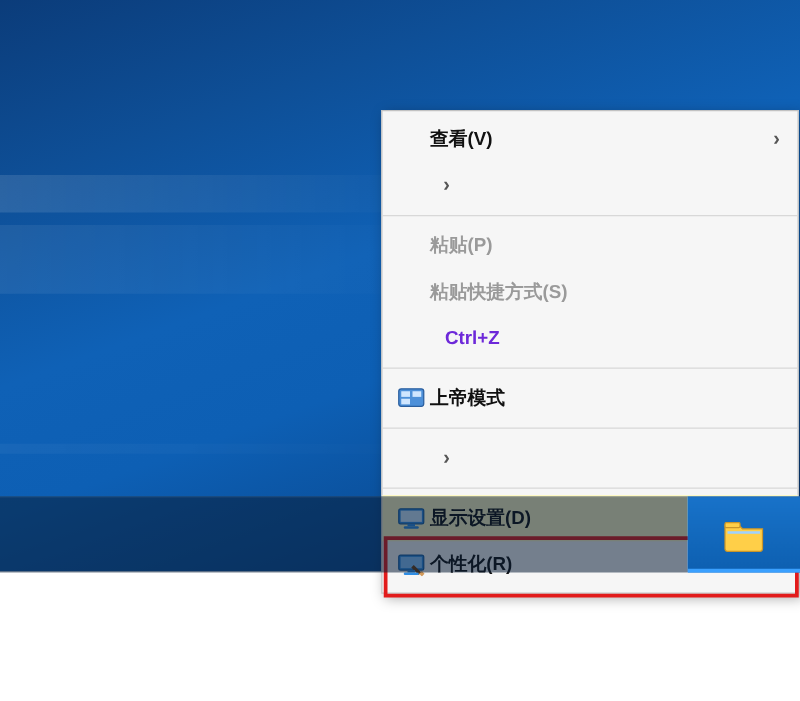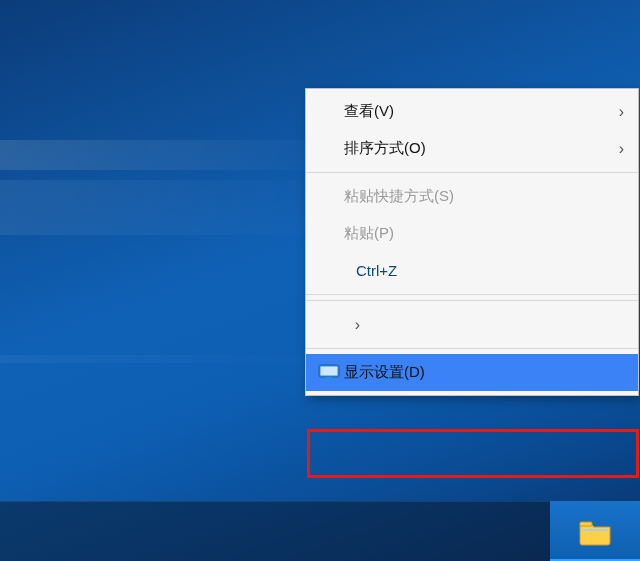--- a/index.html
+++ b/index.html
@@ -7,30 +7,31 @@
     padding: 0;
     width: 640px;
     height: 561px;
     overflow: hidden;
     font-family: "Microsoft YaHei", "Segoe UI", Arial, sans-serif;
     font-size: 15px;
   }
   .desktop {
     position: relative;
     width: 640px;
-    height: 561px;
+    height: 457px;
     background: linear-gradient(
       160deg,
       #0b3c7a 0%,
       #0e4f97 22%,
       #0f61b6 45%,
       #0d5fb4 60%,
       #0a4c95 80%,
       #08326a 100%
     );
+    font-weight: bold;
   }
   
   .streak {
     position: absolute;
     background: linear-gradient(90deg, rgba(255,255,255,0.12), rgba(255,255,255,0.02));
     filter: blur(0.5px);
   }
   .taskbar {
     position: absolute;
     left: 0;
@@ -82,30 +83,30 @@
   }
   .menu-item {
     display: flex;
     align-items: center;
     height: 37px;
     padding: 0 14px 0 8px;
     color: #111;
     white-space: nowrap;
   }
   .menu-item.disabled { color: #9a9a9a; }
-  .menu-item.hovered { background: #3b82f6; }
+  .menu-item.hovered { background: #fef9c3; }
   .menu-icon {
     width: 30px;
     min-width: 30px;
     display: flex;
     align-items: center;
     justify-content: center;
   }
   .menu-label { flex: 1 1 auto; }
-  .menu-shortcut { color: #0c4a6e; padding-left: 12px; }
+  .menu-shortcut { color: #6d28d9; padding-left: 12px; }
   .menu-sub {
     width: 16px;
     text-align: right;
     color: #555;
     font-size: 16px;
   }
   .menu-sep {
     height: 1px;
     margin: 5px 0;
     background: #d8d8d8;
@@ -127,58 +128,83 @@
   <div class="streak" style="left:0;top:355px;width:305px;height:8px;opacity:.35;"></div>
 
   <div class="context-menu" id="ctx">
       <div class="menu-item">
         <span class="menu-icon"></span>
         <span class="menu-label">查看(V)</span>
         <span class="menu-sub">›</span>
       </div>
       <div class="menu-item">
         <span class="menu-icon"></span>
-        <span class="menu-label">排序方式(O)</span>
         <span class="menu-sub">›</span>
       </div>
       <div class="menu-sep"></div>
       <div class="menu-item disabled">
         <span class="menu-icon"></span>
+        <span class="menu-label">粘贴(P)</span>
+        <span class="menu-sub"></span>
+      </div>
+      <div class="menu-item disabled">
+        <span class="menu-icon"></span>
         <span class="menu-label">粘贴快捷方式(S)</span>
         <span class="menu-sub"></span>
       </div>
-      <div class="menu-item disabled">
-        <span class="menu-icon"></span>
-        <span class="menu-label">粘贴(P)</span>
-        <span class="menu-sub"></span>
-      </div>
       <div class="menu-item">
         <span class="menu-icon"></span>
         <span class="menu-shortcut">Ctrl+Z</span>
         <span class="menu-sub"></span>
       </div>
       <div class="menu-sep"></div>
+      <div class="menu-item">
+        <span class="menu-icon">
+          <svg width="22" height="18" viewBox="0 0 22 18">
+            <rect x="1" y="1" width="20" height="14" rx="2" fill="#4d90d9" stroke="#2a5e9e"></rect>
+            <rect x="3" y="3" width="7" height="4.5" fill="#cfe6ff"></rect>
+            <rect x="12" y="3" width="7" height="4.5" fill="#cfe6ff"></rect>
+            <rect x="3" y="9" width="7" height="4.5" fill="#cfe6ff"></rect>
+          </svg>
+        </span>
+        <span class="menu-label">上帝模式</span>
+        <span class="menu-sub"></span>
+      </div>
       <div class="menu-sep"></div>
       <div class="menu-item">
         <span class="menu-icon"></span>
         <span class="menu-sub">›</span>
       </div>
       <div class="menu-sep"></div>
       <div class="menu-item hovered">
         <span class="menu-icon">
           <svg width="22" height="18" viewBox="0 0 22 18">
             <rect x="1" y="1" width="20" height="12" rx="1.5" fill="#2f8de4" stroke="#1c5fa3"></rect>
             <rect x="2.5" y="2.5" width="17" height="9" fill="#cfe8ff"></rect>
             <rect x="8" y="13" width="6" height="2" fill="#2f8de4"></rect>
             <rect x="5" y="15" width="12" height="2" rx="1" fill="#2f8de4"></rect>
           </svg>
         </span>
         <span class="menu-label">显示设置(D)</span>
         <span class="menu-sub"></span>
       </div>
+      <div class="menu-item">
+        <span class="menu-icon">
+          <svg width="22" height="18" viewBox="0 0 22 18">
+            <rect x="1" y="1" width="20" height="12" rx="1.5" fill="#2f8de4" stroke="#1c5fa3"></rect>
+            <rect x="2.5" y="2.5" width="17" height="9" fill="#87c5ff"></rect>
+            <path d="M13 9 l6 6 l-2 2 l-6 -6 Z" fill="#6b3f16"></path>
+            <rect x="18" y="14.5" width="3" height="3" transform="rotate(45 19.5 16)" fill="#d39a5a"></rect>
+            <rect x="8" y="13" width="6" height="2" fill="#2f8de4"></rect>
+            <rect x="5" y="15" width="12" height="2" rx="1" fill="#2f8de4"></rect>
+          </svg>
+        </span>
+        <span class="menu-label">个性化(R)</span>
+        <span class="menu-sub"></span>
+      </div>
     </div>
 
   <div class="highlight-box" id="hl" style="left: 307px; top: 429px; width: 326px; height: 43px;"></div>
 
   <div class="taskbar">
     <div class="cortana-box"></div>
     <div class="taskbar-right">
       <div class="task-button active">
         <svg width="34" height="28" viewBox="0 0 34 28">
           <path d="M2 6 h11 l3 3 h16 v16 a2 2 0 0 1 -2 2 H4 a2 2 0 0 1 -2 -2 Z" fill="#ffcf48" stroke="#c9952a" stroke-width="1"></path>

